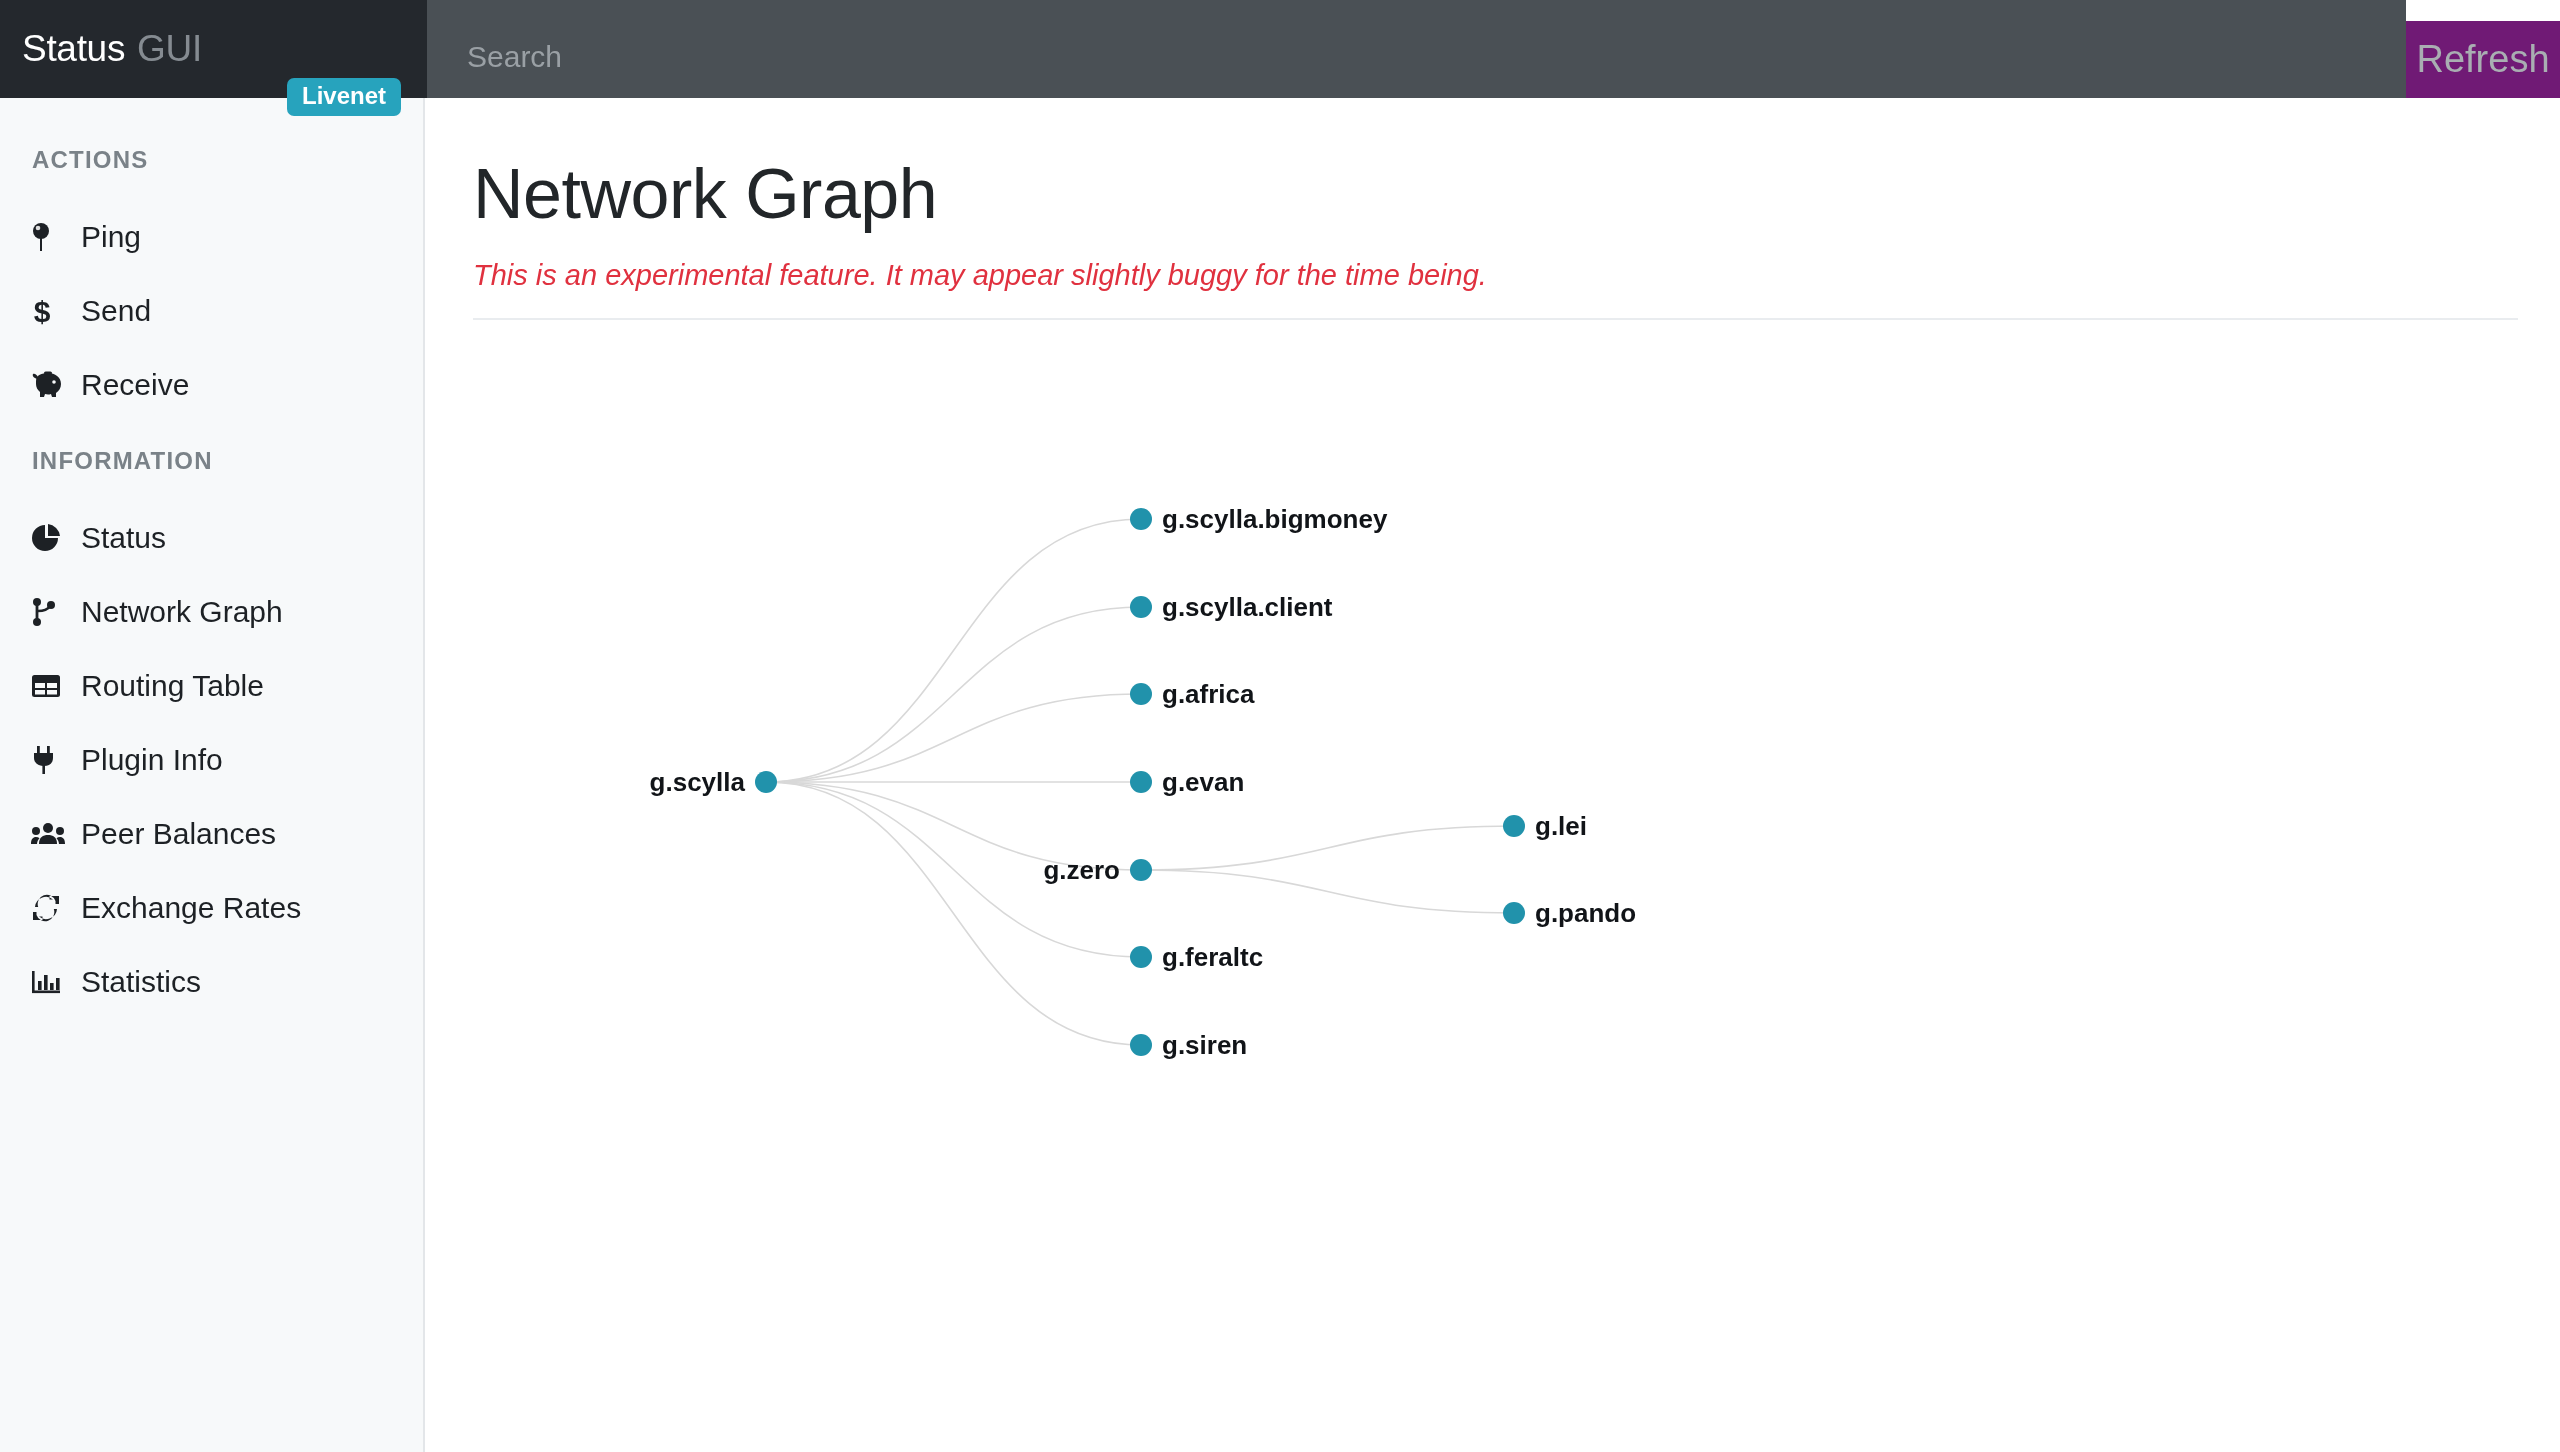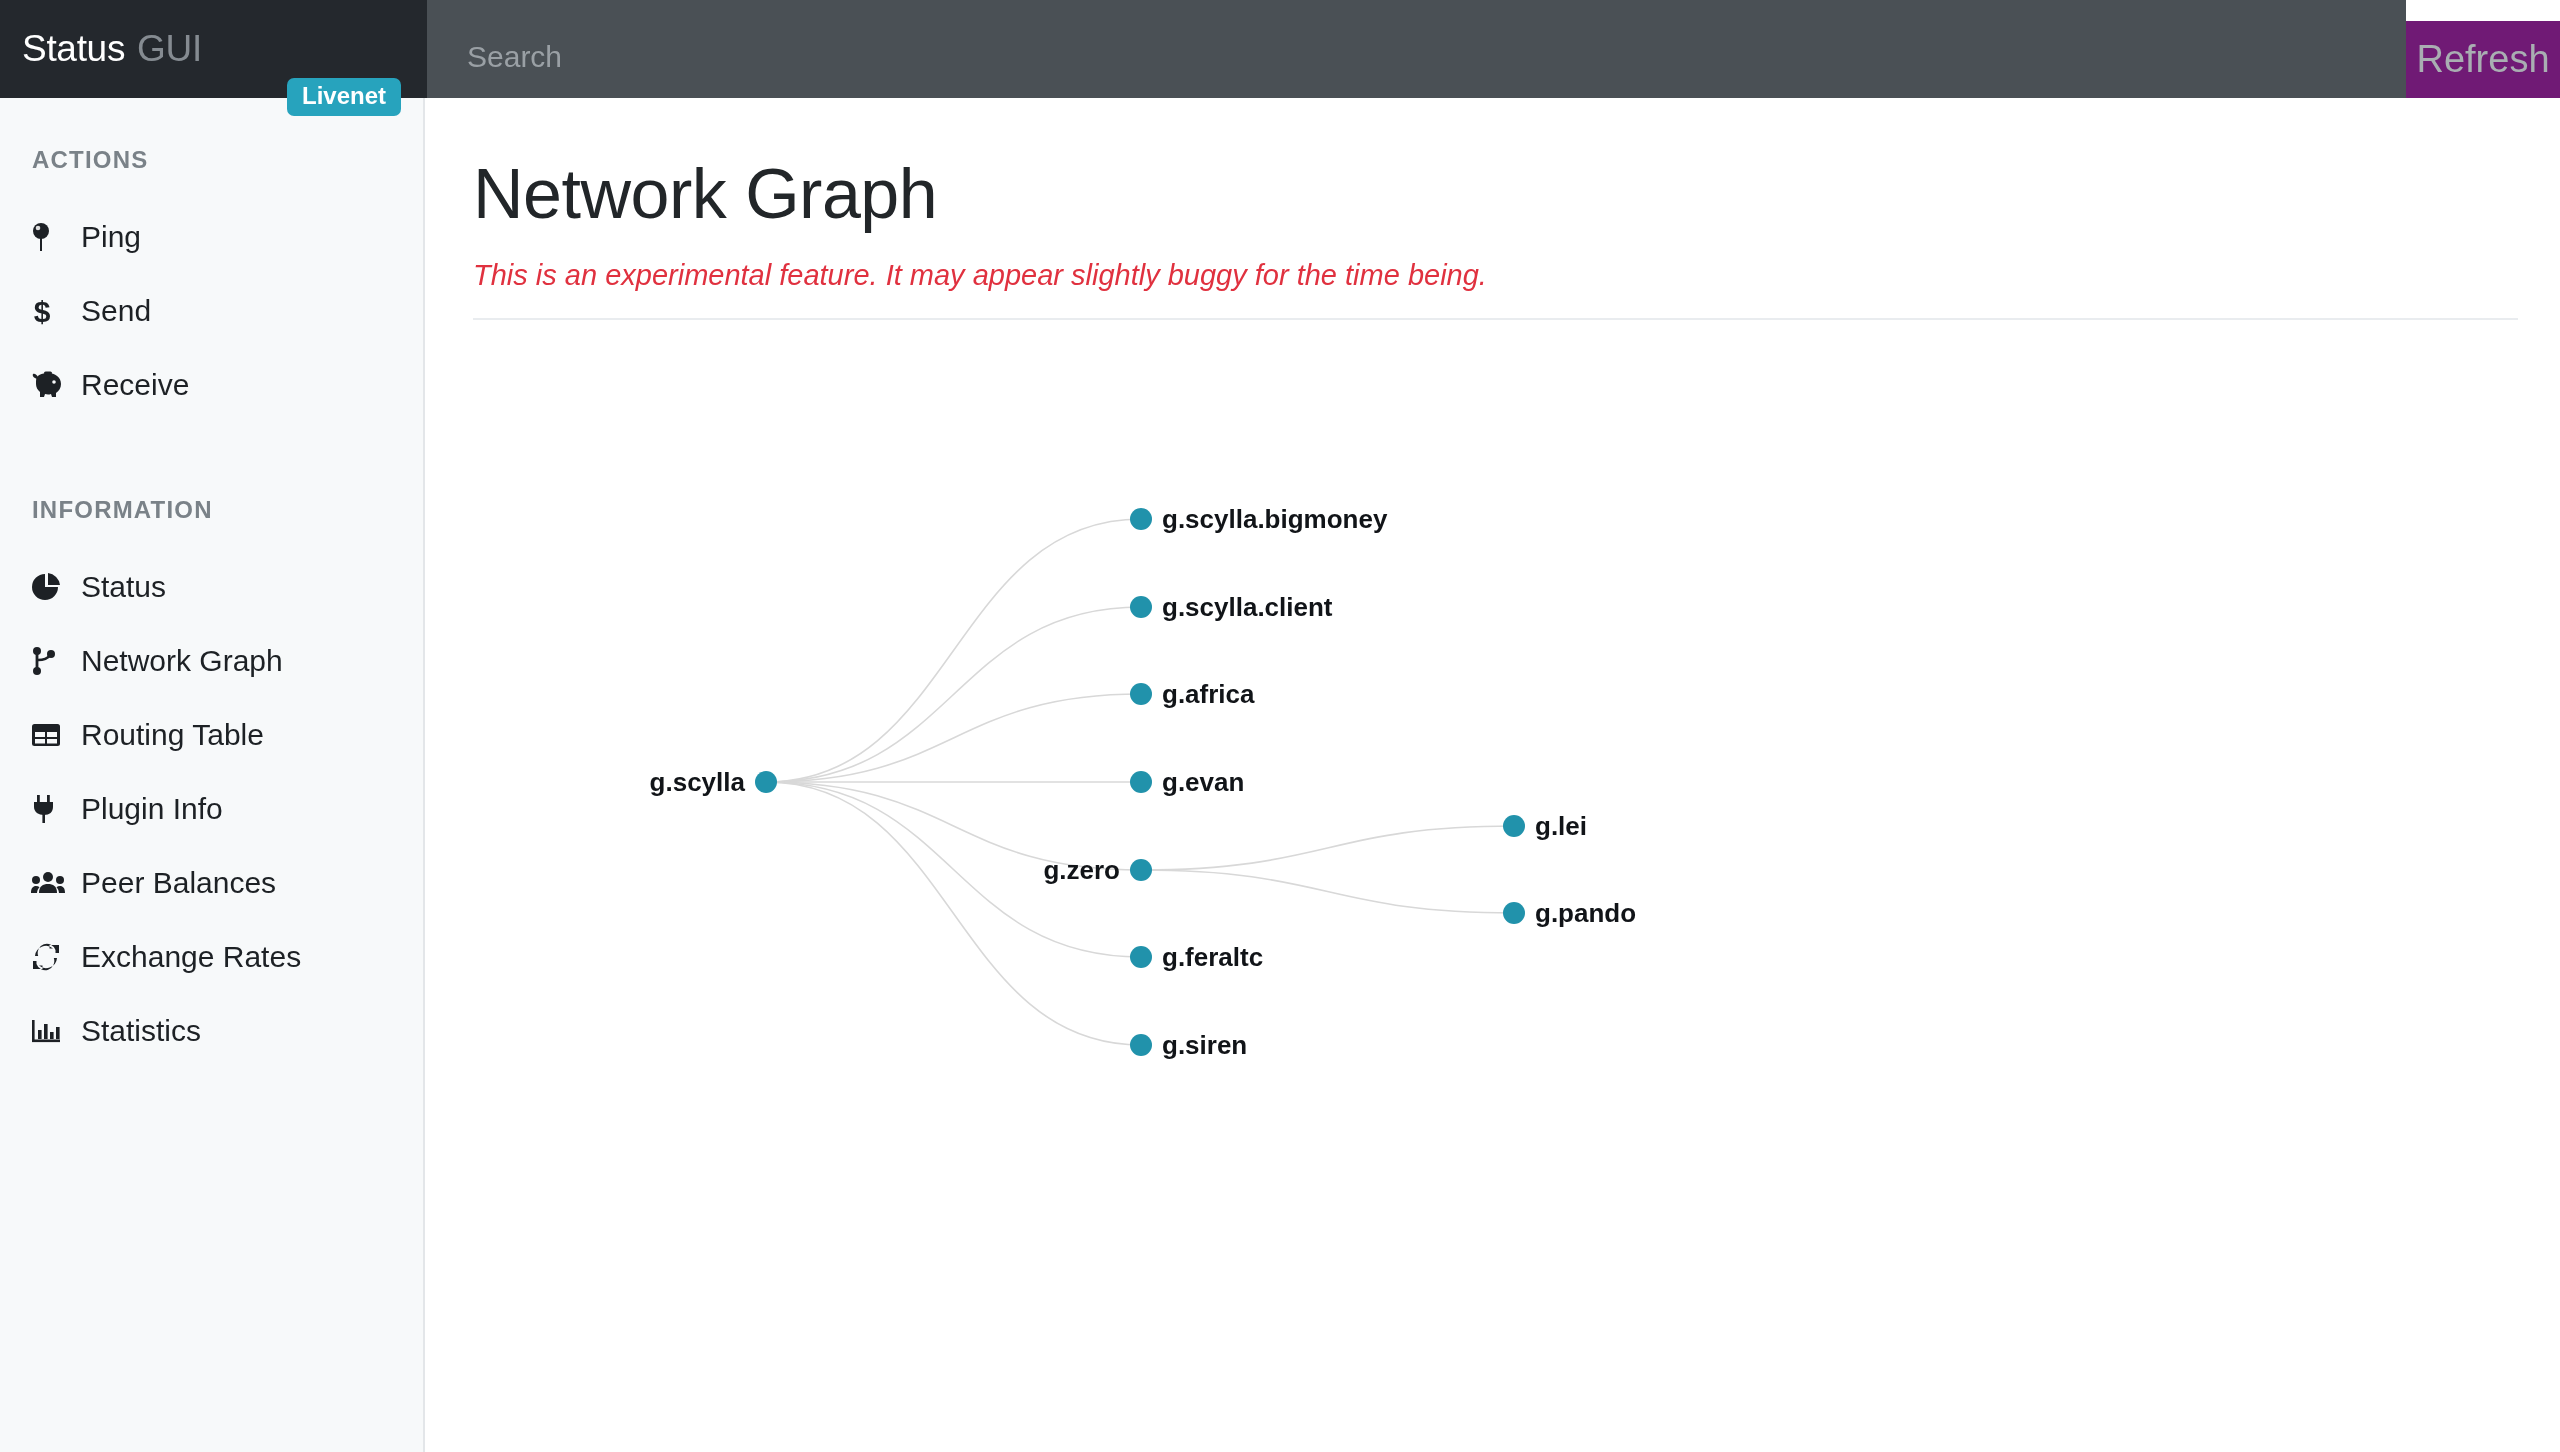--- a/index.html
+++ b/index.html
@@ -54,21 +54,21 @@
     width: 425px; flex: 0 0 425px;
     background: #f7f9fa;
     border-right: 2px solid #e3e6e9;
     padding-top: 48px;
   }
   .nav-head {
     font-size: 24px; letter-spacing: 1.2px;
     color: #7a8288; font-weight: 700;
     padding: 0 0 0 32px; margin-bottom: 26px;
   }
-  .nav-head.second { margin-top: 74px; }
+  .nav-head.second { margin-top: 25px; }
   .nav-item {
     display: flex; align-items: center;
     height: 74px; padding-left: 31px;
     cursor: pointer; color: #1d2125;
     font-size: 30px;
   }
   .nav-item .ico {
     width: 40px; flex: 0 0 40px;
     display: flex; align-items: center; justify-content: flex-start;
     color: #1d2125;

